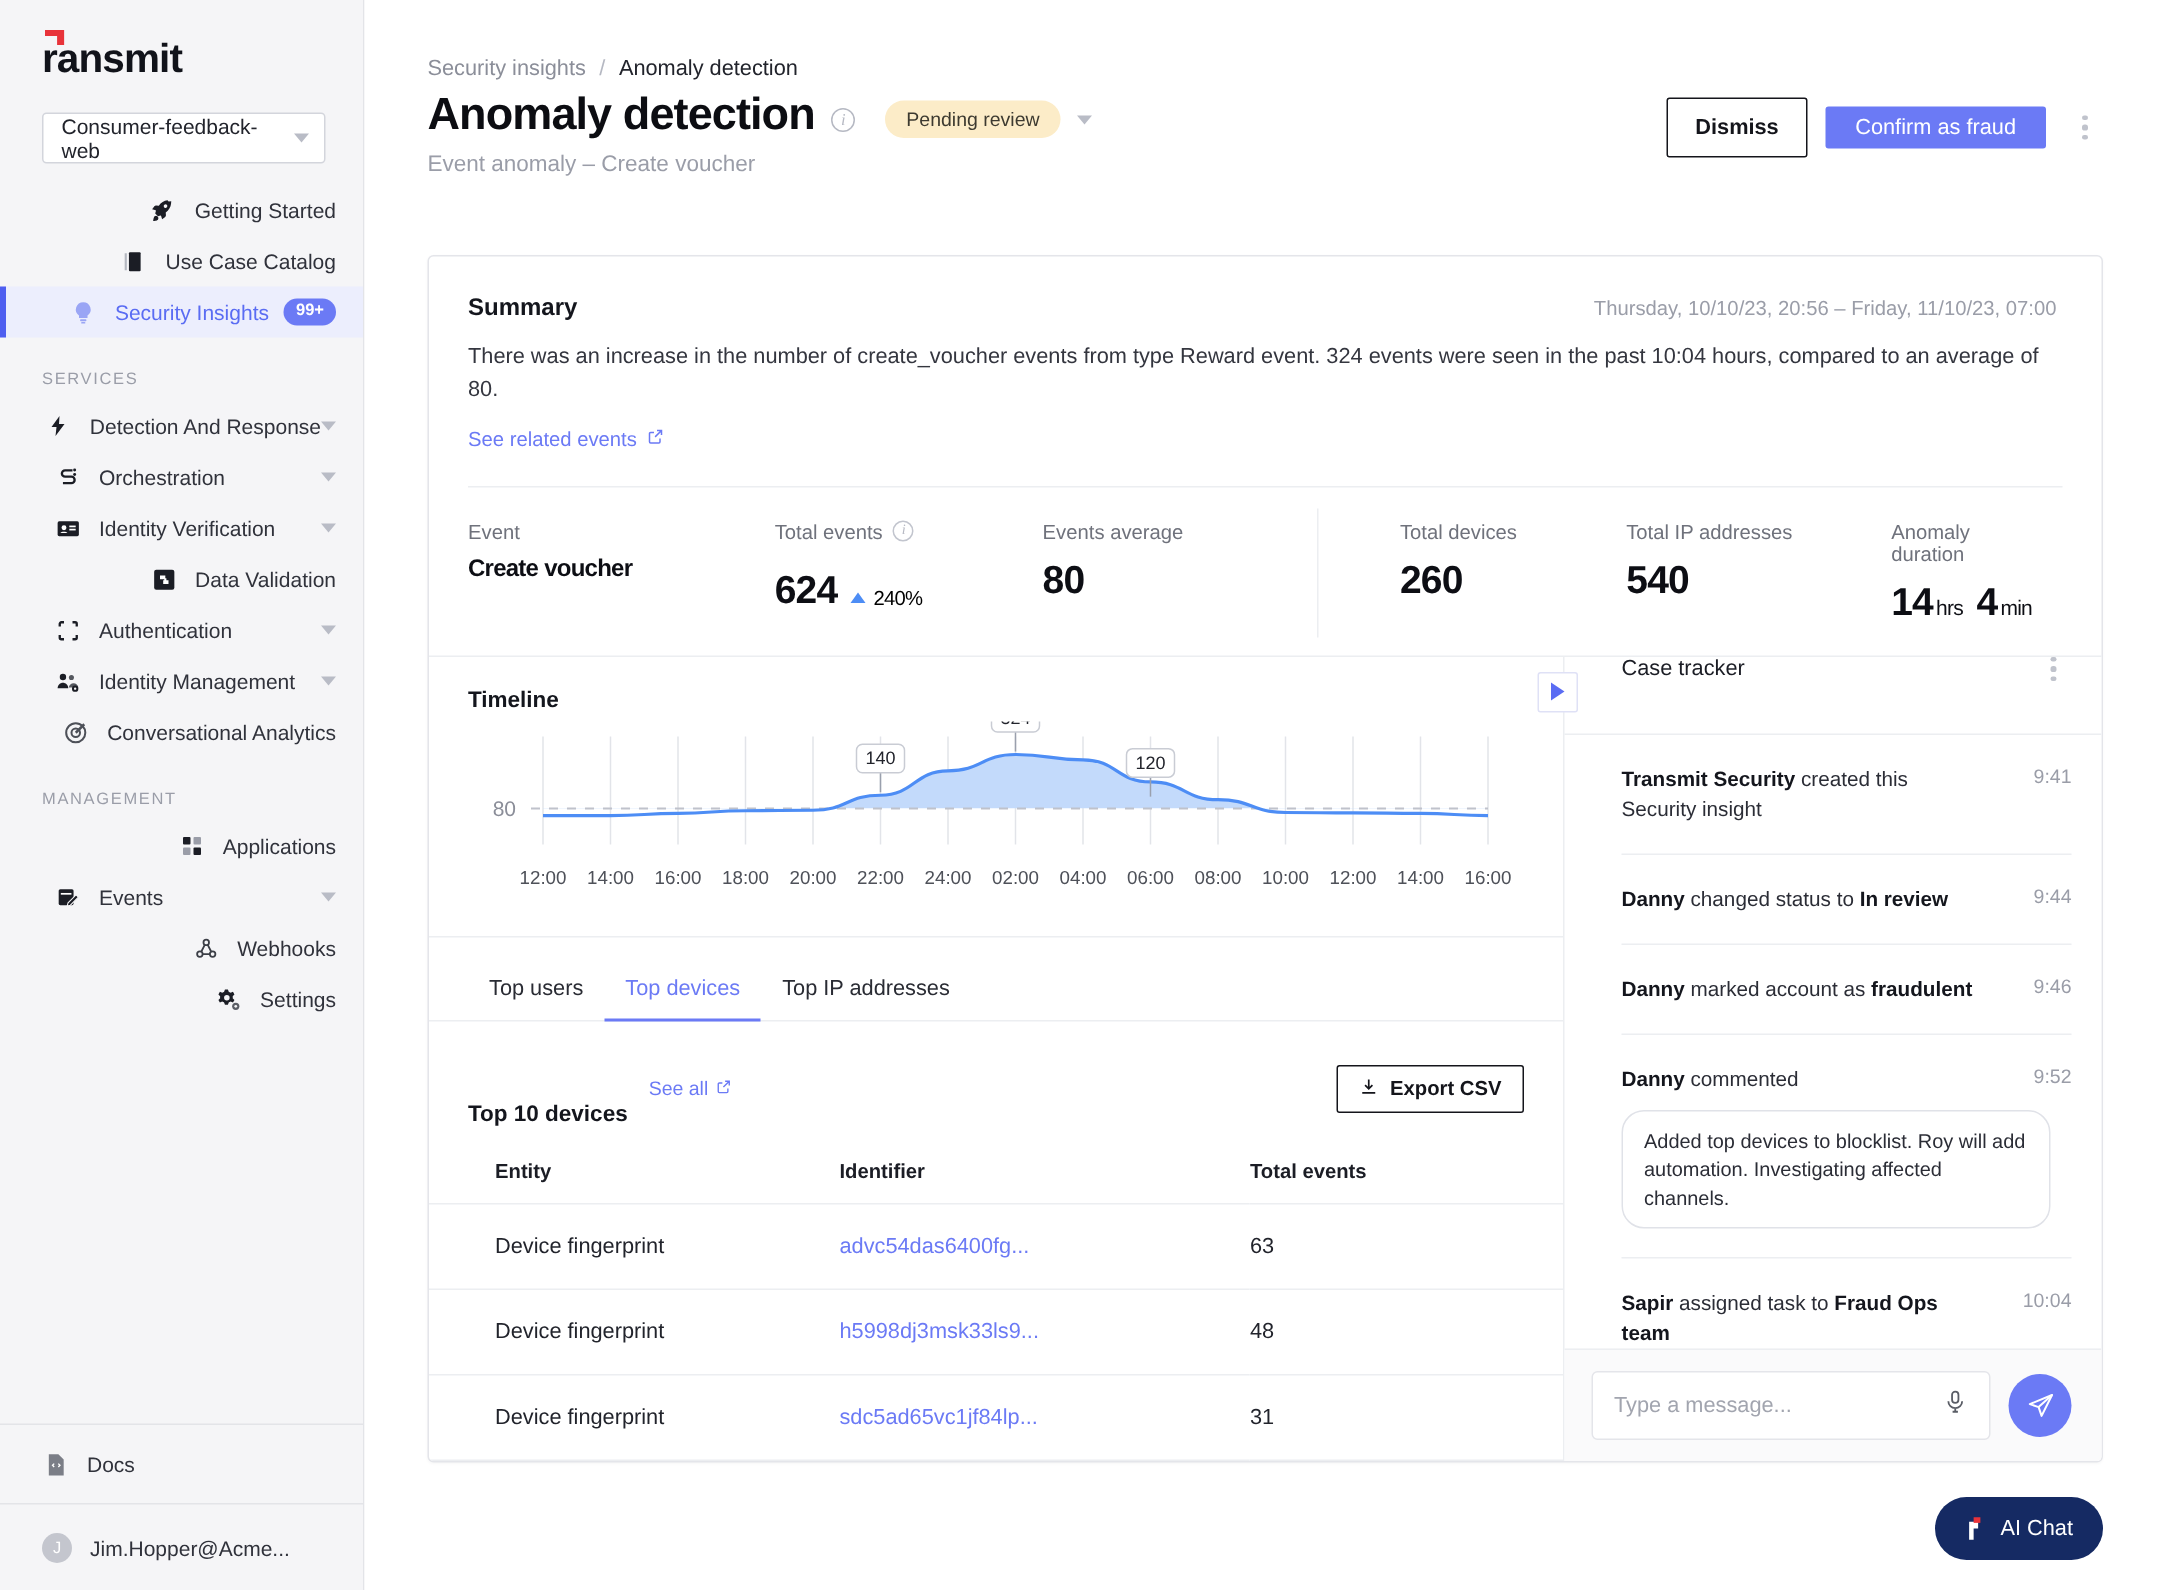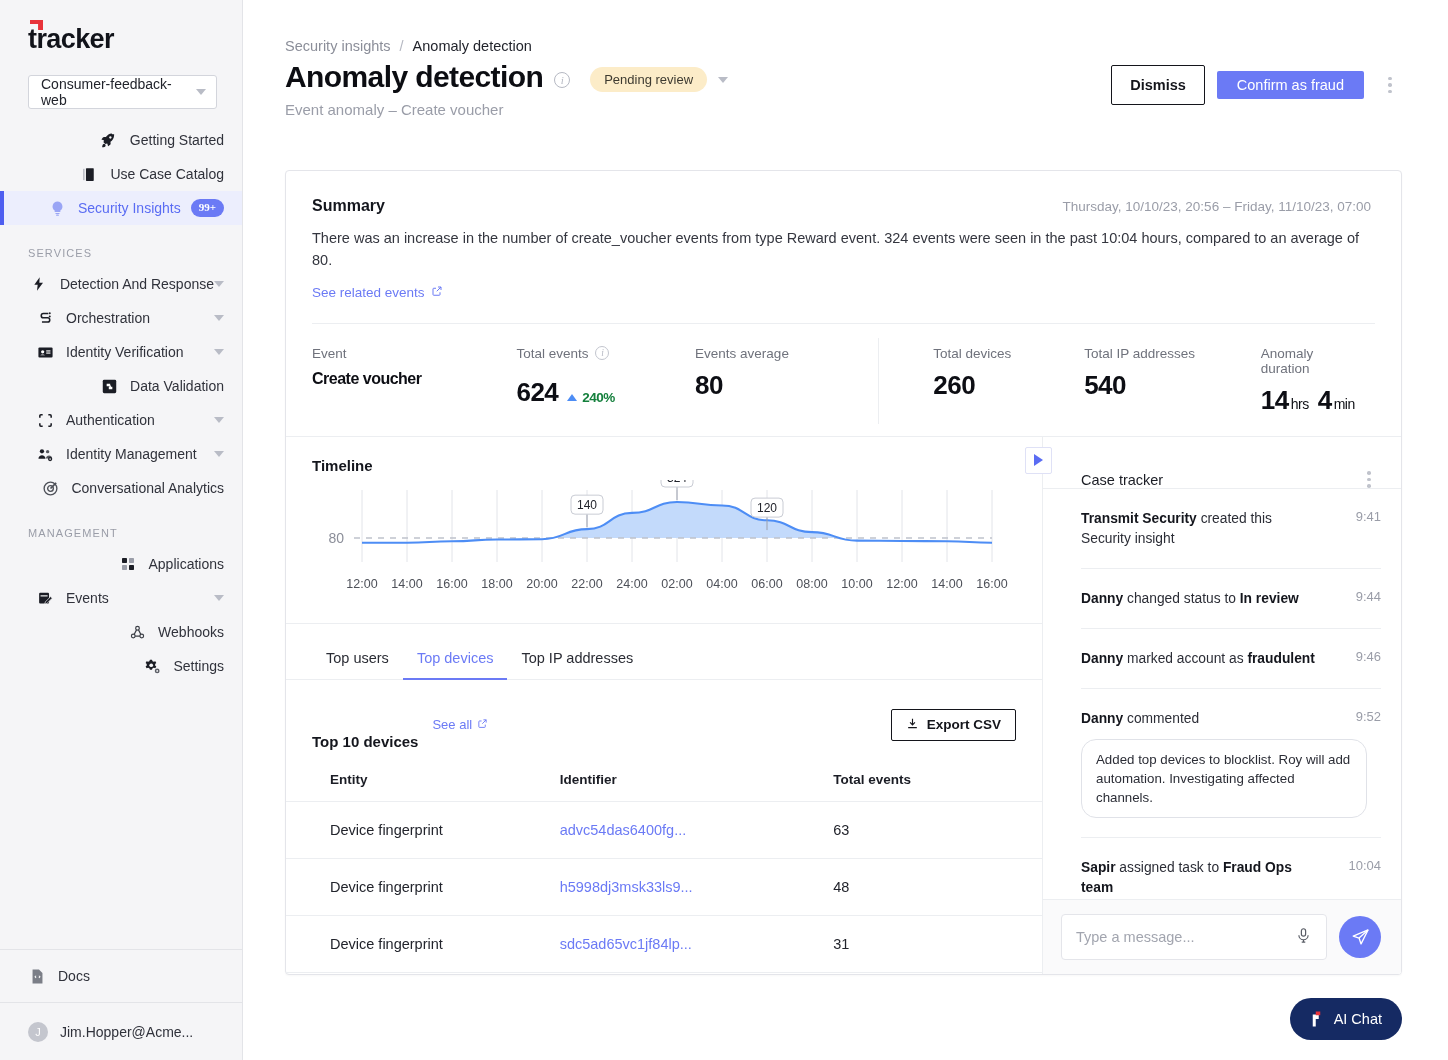--- a/index.html
+++ b/index.html
@@ -77,21 +77,20 @@
     width: 4px; height: 100%; background: #4e5ef0;
   }
   .nav-item .lbl { white-space: nowrap; }
   .nav-item .arrow { margin-left: auto; }
   .badge {
     margin-left: 10px;
     background: #6b7af5; color: #fff;
     font-size: 11px; font-weight: 600;
     border-radius: 9px; padding: 2px 8px;
     line-height: 1.2;
-    font-family: Liberation Serif, serif;
   }
   .sec-title {
     font-size: 11px; color: #9a9da8; letter-spacing: 1.1px;
     padding: 0 0 0 28px; margin: 22px 0 8px;
     font-weight: 500;
   }
   .sidebar-footer {
     margin-top: auto;
     border-top: 1px solid #e3e4e8;
   }
@@ -225,21 +224,21 @@
     width: 14px; height: 14px; border-radius: 50%;
     border: 1.3px solid #c2c5ce; color: #b6b9c3;
     font-size: 9.5px; font-family: "Liberation Serif", serif; font-style: italic;
     display: inline-flex; align-items: center; justify-content: center;
   }
   .metric .m-val {
     margin-top: 9px; font-size: 26px; font-weight: 700; color: #0d0e14;
     letter-spacing: -0.5px; display: flex; align-items: baseline; gap: 9px;
   }
   .m-event .m-val { font-size: 16px; font-weight: 700; }
-  .delta { font-size: 13.5px; font-weight: 700; color: #15803d; display: inline-flex; align-items: center; gap: 5px; margin-top: 20px; }
+  .delta { font-size: 13.5px; font-weight: 400; color: #000000; display: inline-flex; align-items: center; gap: 5px; margin-top: 20px; }
   .delta .up {
     width: 0; height: 0;
     border-left: 5px solid transparent;
     border-right: 5px solid transparent;
     border-bottom: 7px solid #4d8df5;
     display: inline-block;
   }
   .unit { font-size: 14px; font-weight: 400; color: #0d0e14; }
   .metrics-div {
     position: absolute; left: 566px; top: 14px; bottom: 12px;
@@ -292,21 +291,21 @@
     font-size: 14.5px; color: #22242c; padding: 20px 0;
     border-bottom: 1px solid #eceef1;
   }
   table.devices .c1 { padding-left: 44px; width: 236px; }
   table.devices .c2 { width: 236px; }
   table.devices .c3 { width: 180px; }
   table.devices td.c2 { color: #6b7af5; cursor: pointer; }
 
   
   .ct-header {
-    display: flex; align-items: flex-end;
+    display: flex; align-items: flex-start;
     height: 52px; padding: 0 20px 0 38px;
     border-bottom: 1px solid #eceef1;
   }
   .ct-title { font-size: 14.5px; color: #1b1d25; }
   .collapse-btn {
     position: absolute; left: -18px; top: 10px;
     width: 27px; height: 27px;
     background: #fff; border: 1px solid #dfe1f6;
     border-radius: 2px; display: flex; align-items: center; justify-content: center;
     cursor: pointer; z-index: 5;
@@ -361,21 +360,21 @@
   }
   .ai-logo { position: relative; width: 18px; height: 18px; }
 </style>
 </head>
 <body>
 
 <div class="app">
 
   <aside class="sidebar">
     <div class="logo-wrap">
-      <div class="logo"><span class="tick"></span><span>tracker</span></div>
+      <div class="logo"><span class="tick"></span><span>ransmit</span></div>
     </div>
 
     <div class="project-select">
       <span>Consumer-feedback-web</span>
       <span class="caret"></span>
     </div>
 
     <nav class="nav">
       <div class="nav-item">
         <span class="ico">

